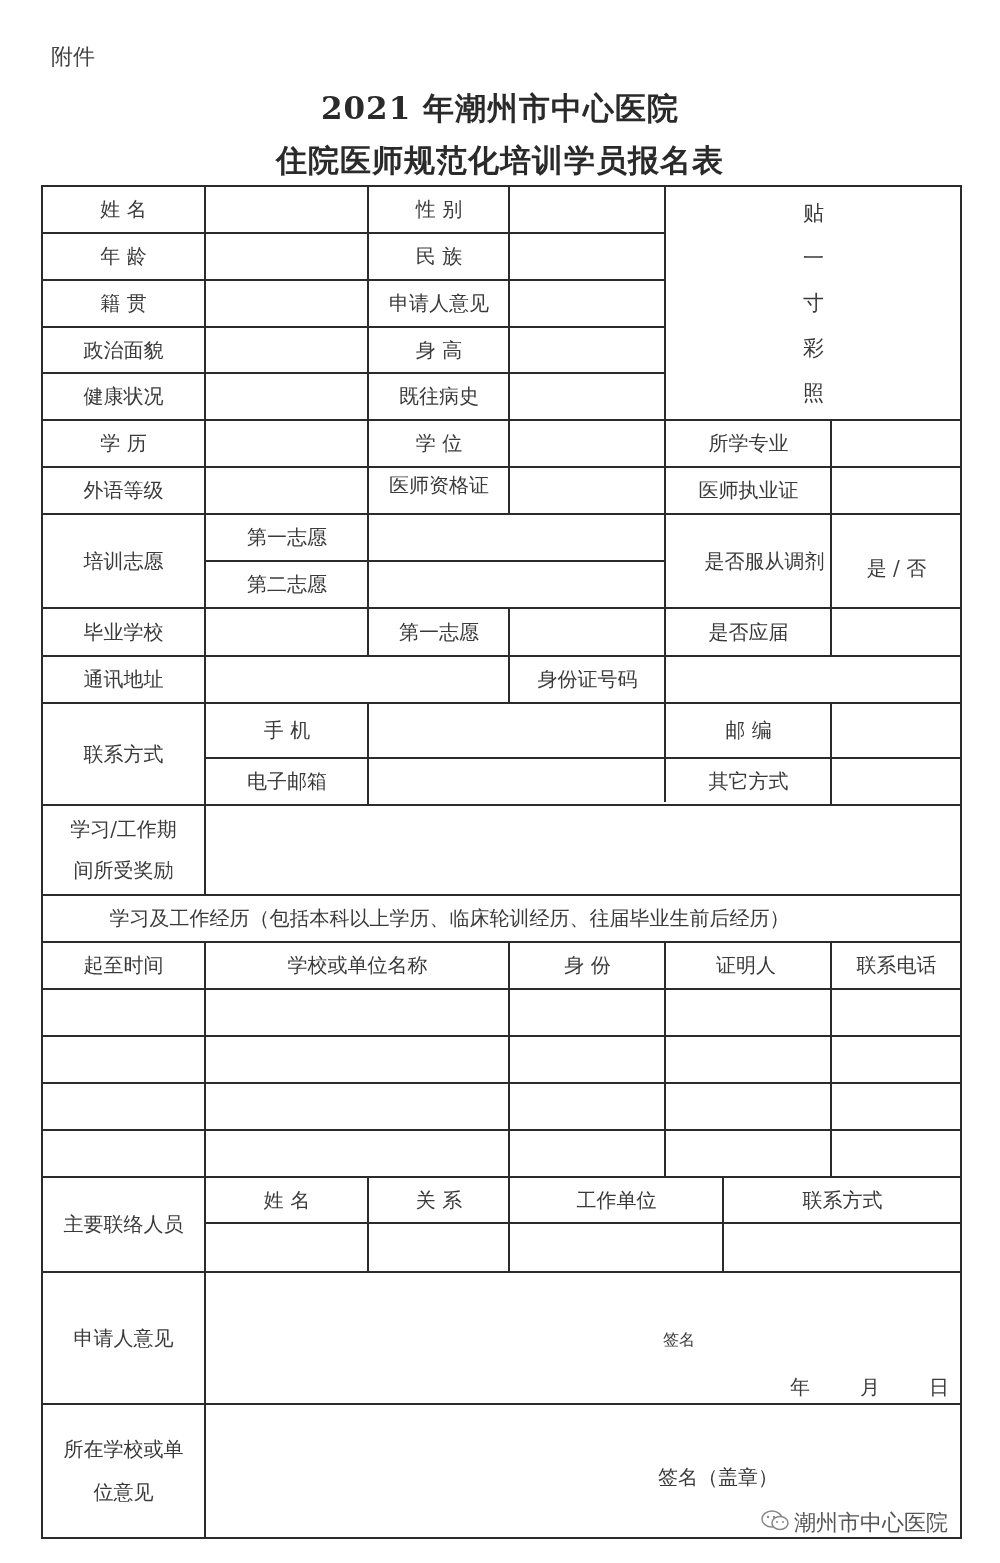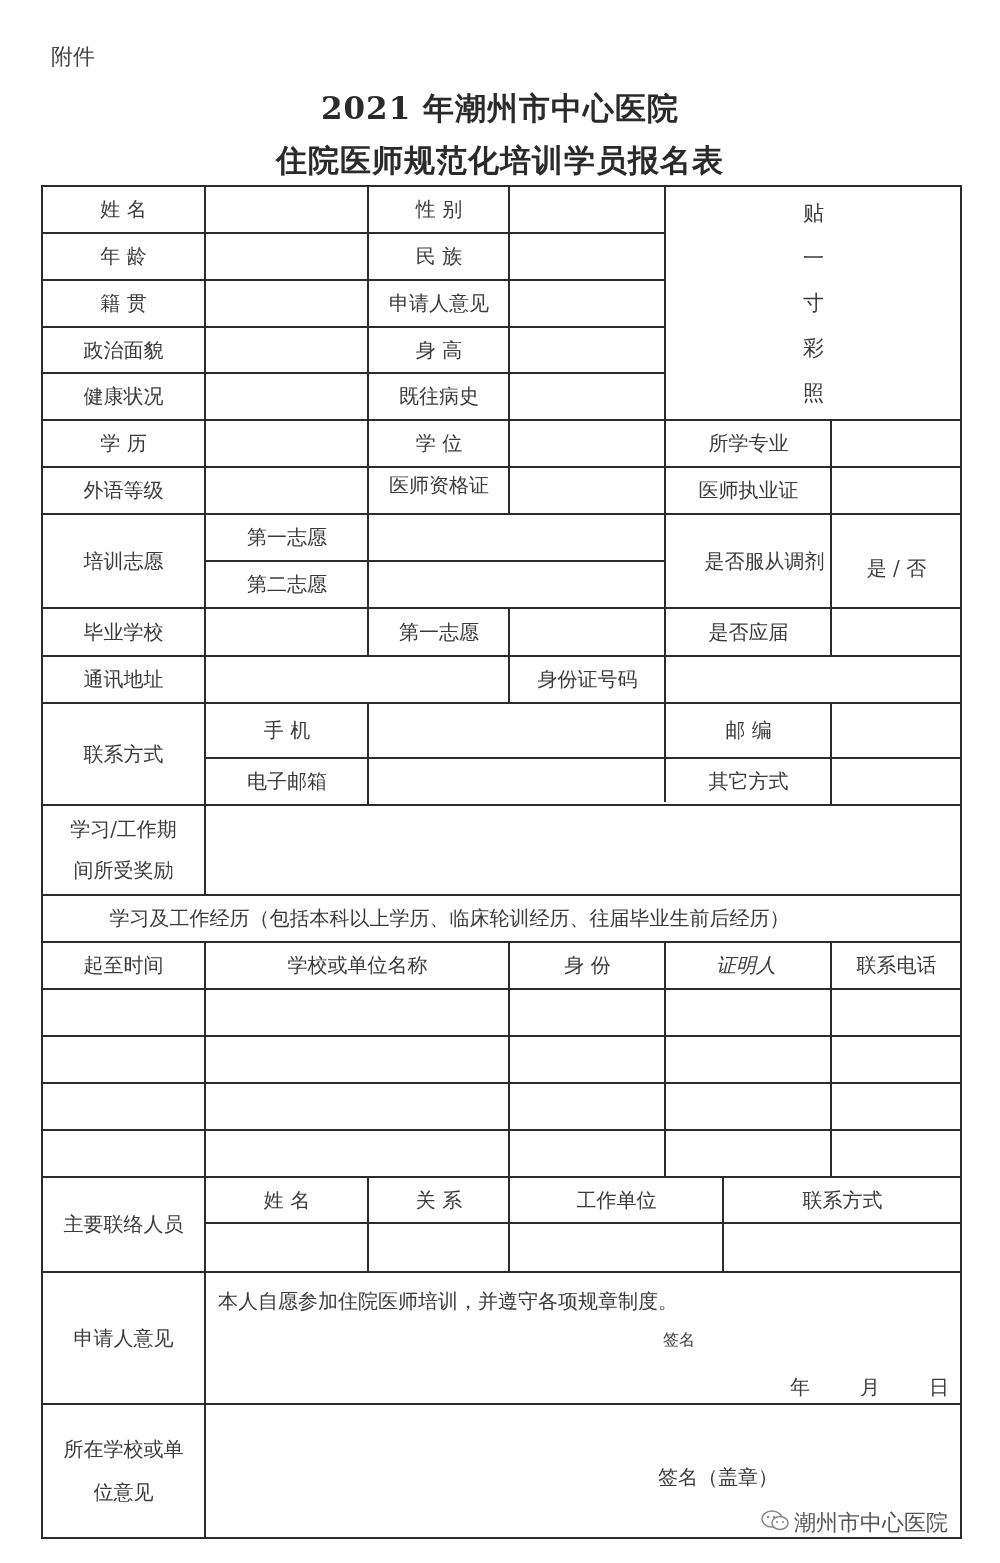--- a/index.html
+++ b/index.html
@@ -152,21 +152,21 @@
   <div class="cell" style="left:42px;top:805px;width:163px;height:90px;flex-direction:column;gap:14px;">
     <span>学习/工作期</span>
     <span>间所受奖励</span>
   </div>
   <div class="cell" style="left:206px;top:805px;width:755px;height:90px;"></div>
 
   <div class="cell" style="left:42px;top:895px;width:815px;height:47px;">学习及工作经历（包括本科以上学历、临床轮训经历、往届毕业生前后经历）</div>
   <div class="cell" style="left:42px;top:942px;width:163px;height:47px;">起至时间</div>
   <div class="cell" style="left:206px;top:942px;width:303px;height:47px;">学校或单位名称</div>
   <div class="cell" style="left:510px;top:942px;width:155px;height:47px;">身 份</div>
-  <div class="cell" style="left:666px;top:942px;width:160px;height:47px;font-style:italic;">证明人</div>
+  <div class="cell" style="left:666px;top:942px;width:160px;height:47px;">证明人</div>
   <div class="cell" style="left:832px;top:942px;width:129px;height:47px;">联系电话</div>
 
   <div>
     <div class="cell" style="left:42px;top:989px;width:163px;height:47px;"></div>
     <div class="cell" style="left:206px;top:989px;width:303px;height:47px;"></div>
     <div class="cell" style="left:510px;top:989px;width:155px;height:47px;"></div>
     <div class="cell" style="left:666px;top:989px;width:165px;height:47px;"></div>
     <div class="cell" style="left:832px;top:989px;width:129px;height:47px;"></div>
   </div>
   <div>
@@ -196,21 +196,20 @@
   <div class="cell" style="left:369px;top:1177px;width:140px;height:46px;">关 系</div>
   <div class="cell" style="left:510px;top:1177px;width:213px;height:46px;">工作单位</div>
   <div class="cell" style="left:724px;top:1177px;width:237px;height:46px;">联系方式</div>
   <div class="cell" style="left:206px;top:1224px;width:162px;height:48px;"></div>
   <div class="cell" style="left:369px;top:1224px;width:140px;height:48px;"></div>
   <div class="cell" style="left:510px;top:1224px;width:213px;height:48px;"></div>
   <div class="cell" style="left:724px;top:1224px;width:237px;height:48px;"></div>
 
   <div class="cell" style="left:42px;top:1272px;width:163px;height:132px;">申请人意见</div>
   <div style="position:absolute;left:206px;top:1272px;width:755px;height:132px;">
-    <div style="position:absolute;left:12px;top:16px;font-size:20px;color:#3a3a3a;">本人自愿参加住院医师培训，并遵守各项规章制度。</div>
     <div style="position:absolute;left:457px;top:58px;font-size:16px;color:#3a3a3a;">签名</div>
     <div style="position:absolute;left:584px;top:102px;font-size:20px;color:#3a3a3a;">年</div>
     <div style="position:absolute;left:654px;top:102px;font-size:20px;color:#3a3a3a;">月</div>
     <div style="position:absolute;left:723px;top:102px;font-size:20px;color:#3a3a3a;">日</div>
   </div>
 
   <div class="cell" style="left:42px;top:1404px;width:163px;height:134px;flex-direction:column;gap:16px;">
     <span>所在学校或单</span>
     <span>位意见</span>
   </div>

